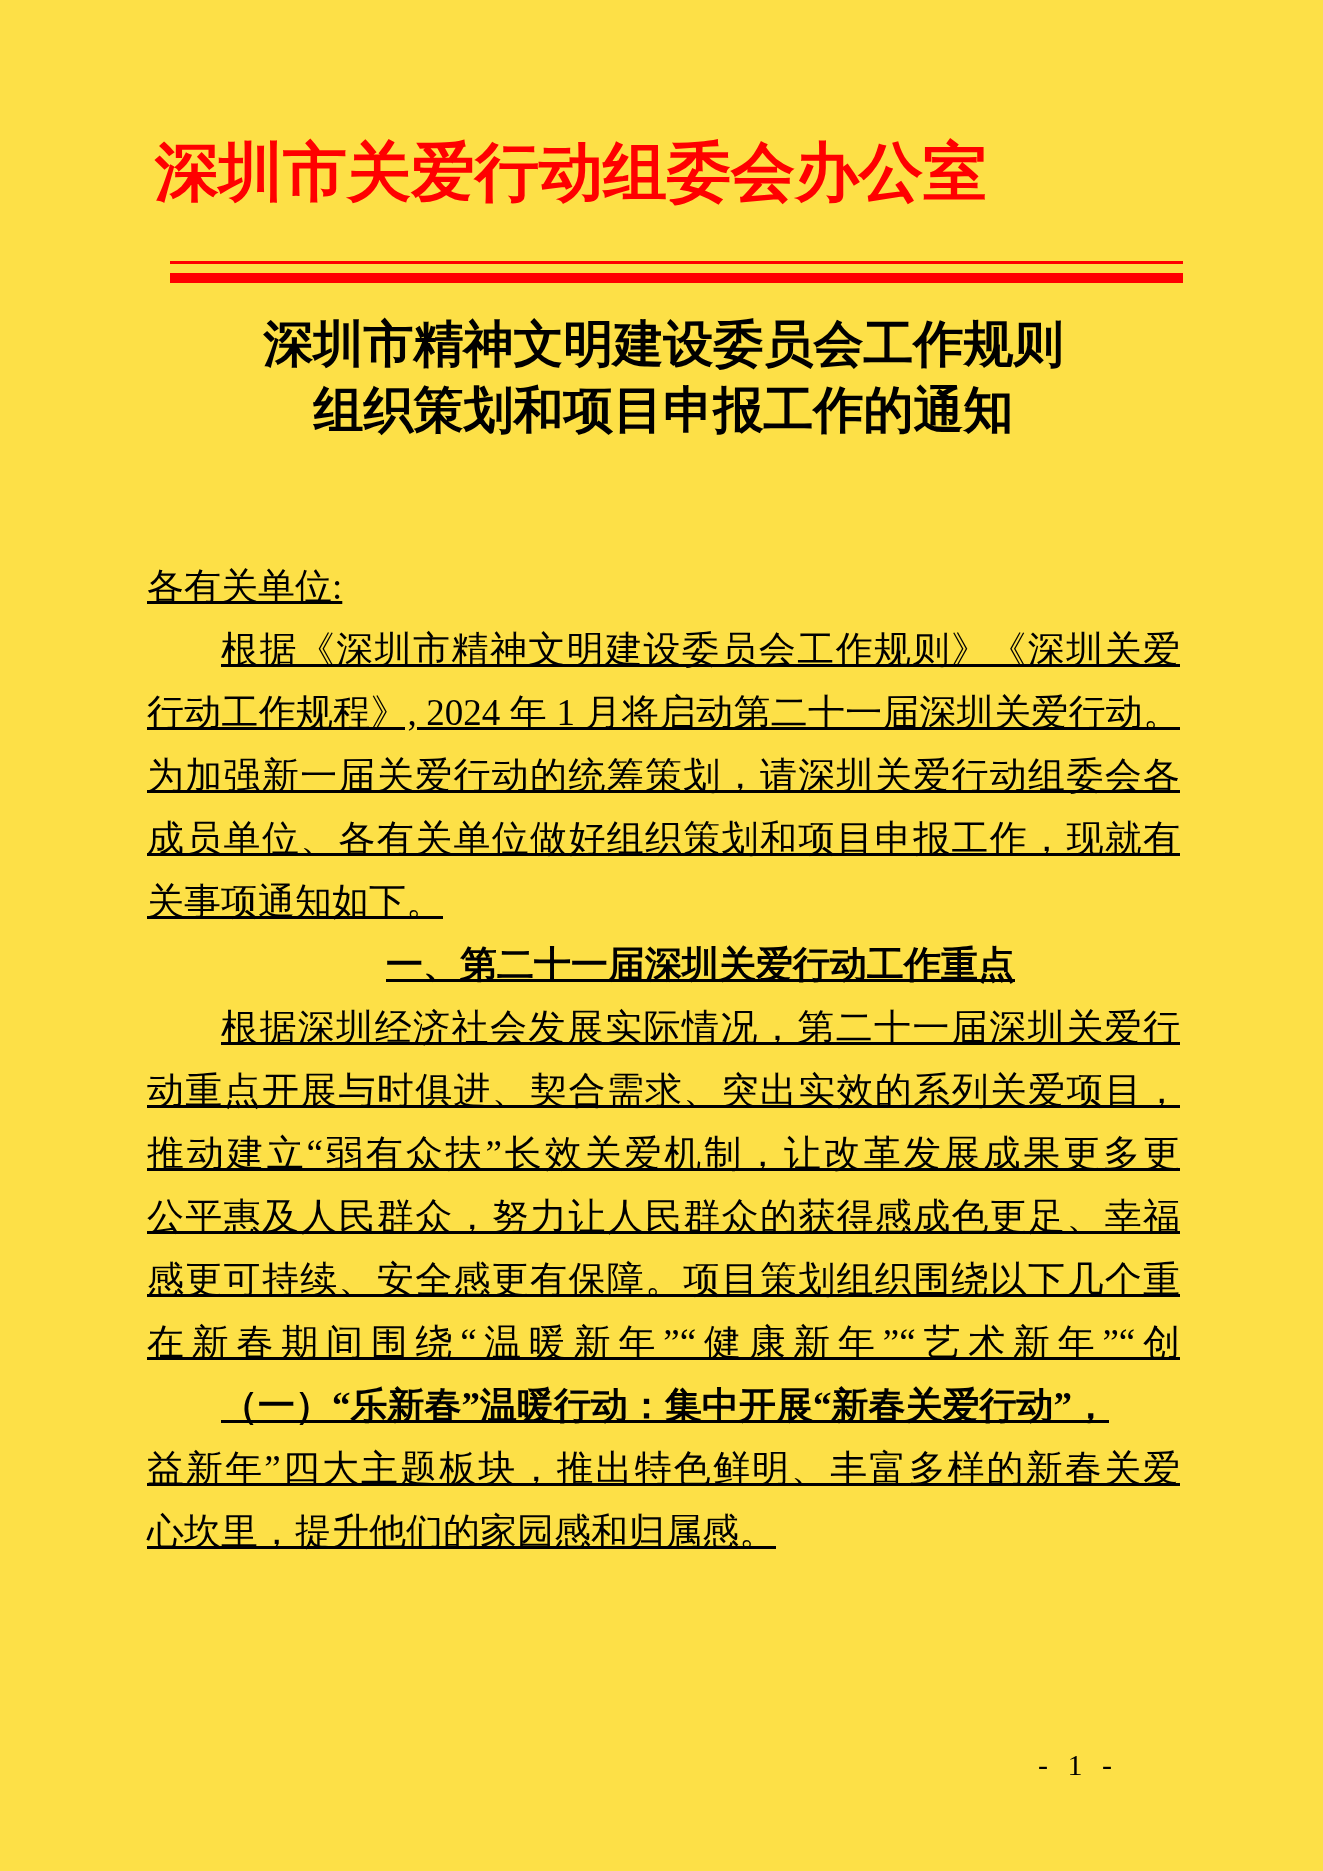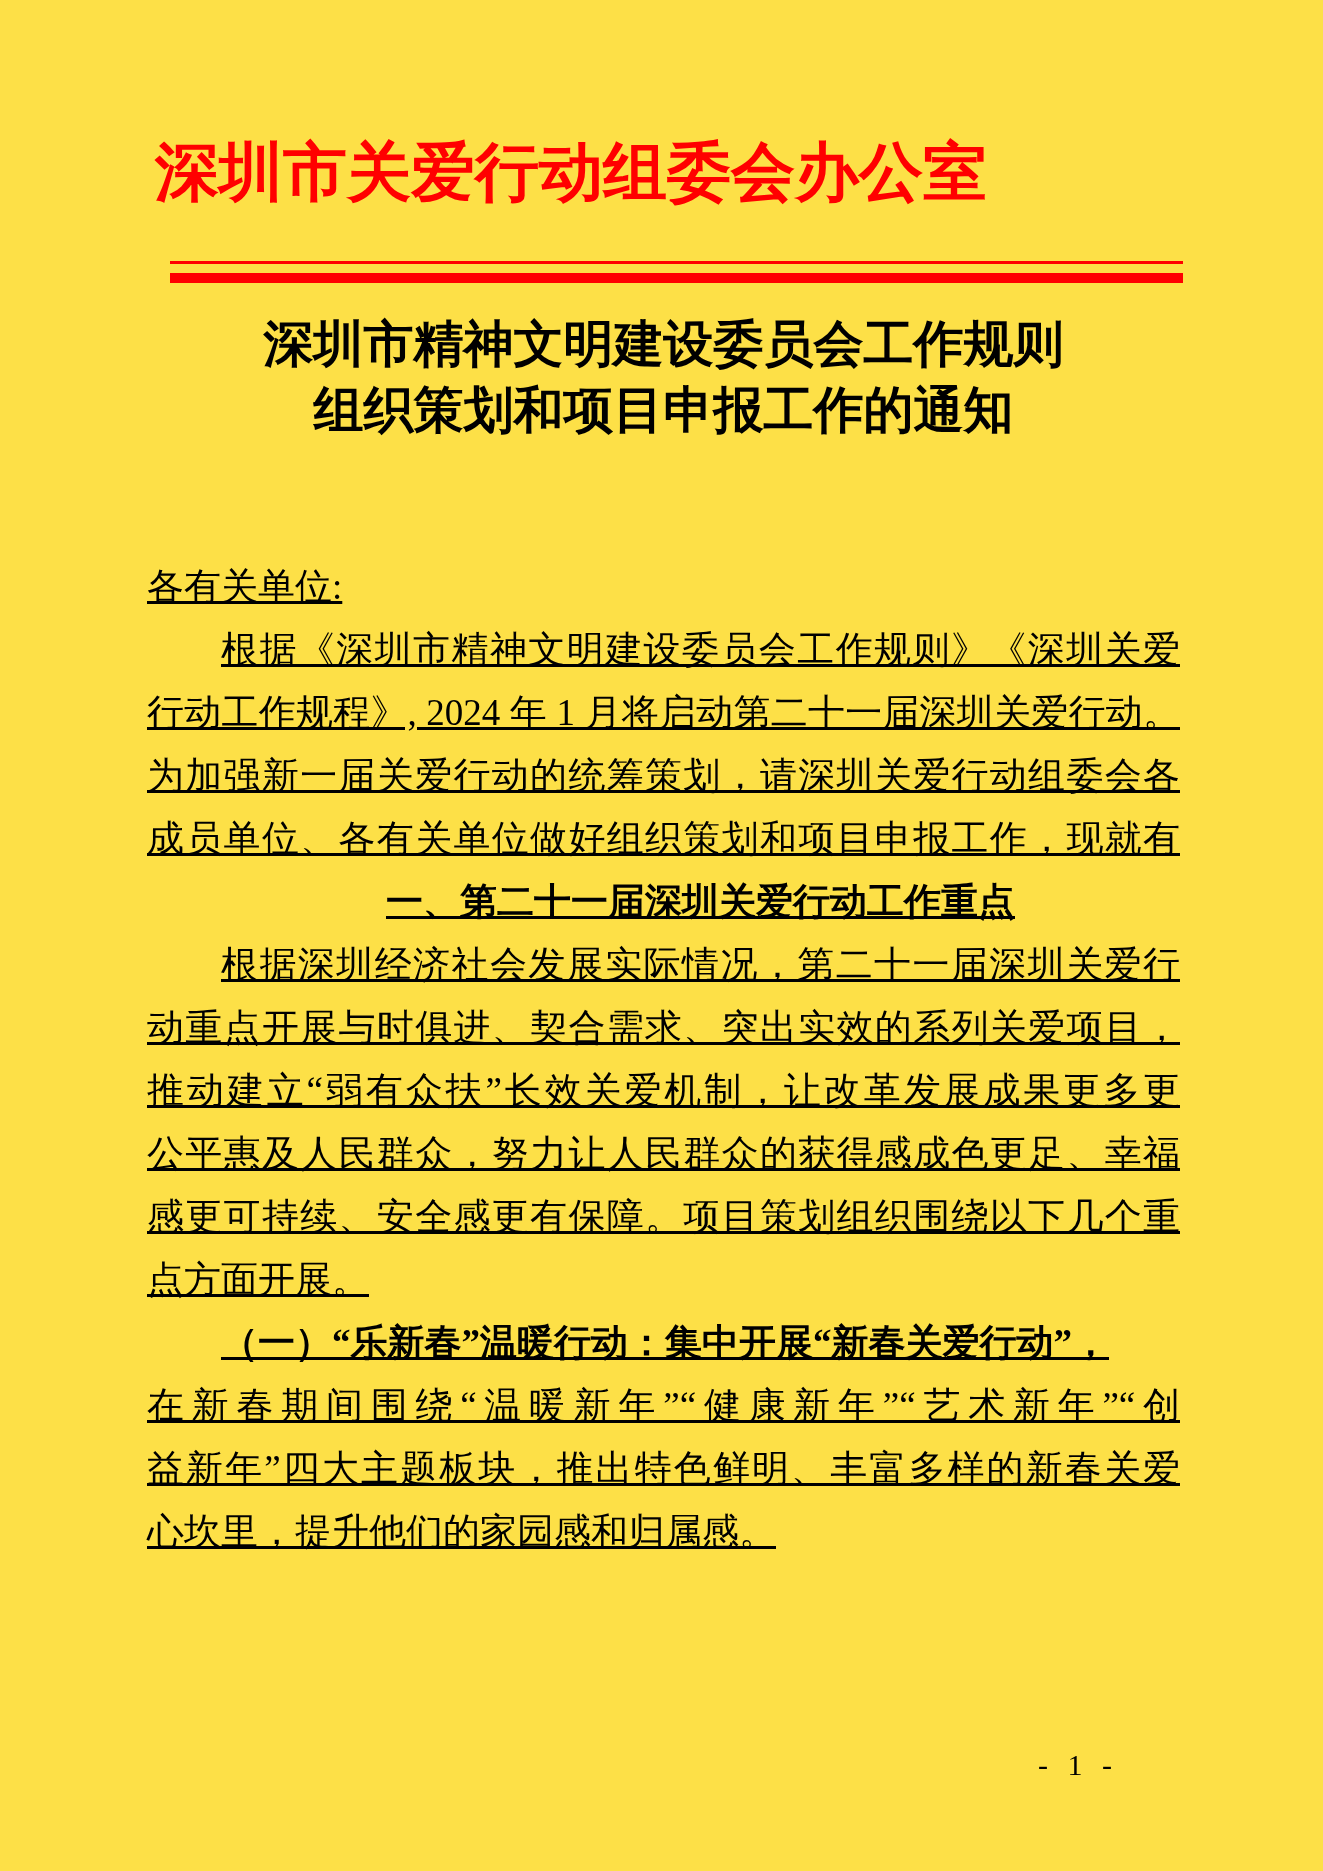--- a/index.html
+++ b/index.html
@@ -108,29 +108,29 @@
       <div>深圳市精神文明建设委员会工作规则</div>
       <div>组织策划和项目申报工作的通知</div>
     </div>
 
     <div class="body-text" id="body-lines">
         <div class="line">各有关单位:</div>
         <div class="line indent justify">根据《深圳市精神文明建设委员会工作规则》《深圳关爱</div>
         <div class="line justify">行动工作规程》, 2024 年 1 月将启动第二十一届深圳关爱行动。</div>
         <div class="line justify">为加强新一届关爱行动的统筹策划，请深圳关爱行动组委会各</div>
         <div class="line justify">成员单位、各有关单位做好组织策划和项目申报工作，现就有</div>
+        <div class="line">关事项通知如下。</div>
         <div class="line indent heading">一、第二十一届深圳关爱行动工作重点</div>
         <div class="line indent justify">根据深圳经济社会发展实际情况，第二十一届深圳关爱行</div>
         <div class="line justify">动重点开展与时俱进、契合需求、突出实效的系列关爱项目，</div>
         <div class="line justify">推动建立“弱有众扶”长效关爱机制，让改革发展成果更多更</div>
         <div class="line justify">公平惠及人民群众，努力让人民群众的获得感成色更足、幸福</div>
         <div class="line justify">感更可持续、安全感更有保障。项目策划组织围绕以下几个重</div>
-        <div class="line">点方面开展。</div>
+        <div class="line justify">在新春期间围绕“温暖新年”“健康新年”“艺术新年”“创</div>
         <div class="line indent emphasis">（一）“乐新春”温暖行动：集中开展“新春关爱行动”，</div>
-        <div class="line justify">在新春期间围绕“温暖新年”“健康新年”“艺术新年”“创</div>
         <div class="line justify">益新年”四大主题板块，推出特色鲜明、丰富多样的新春关爱</div>
         <div class="line">心坎里，提升他们的家园感和归属感。</div>
       </div>
 
   </div>
 
   <div class="page-number">- 1 -</div>
 </div>
 
 </body></html>

